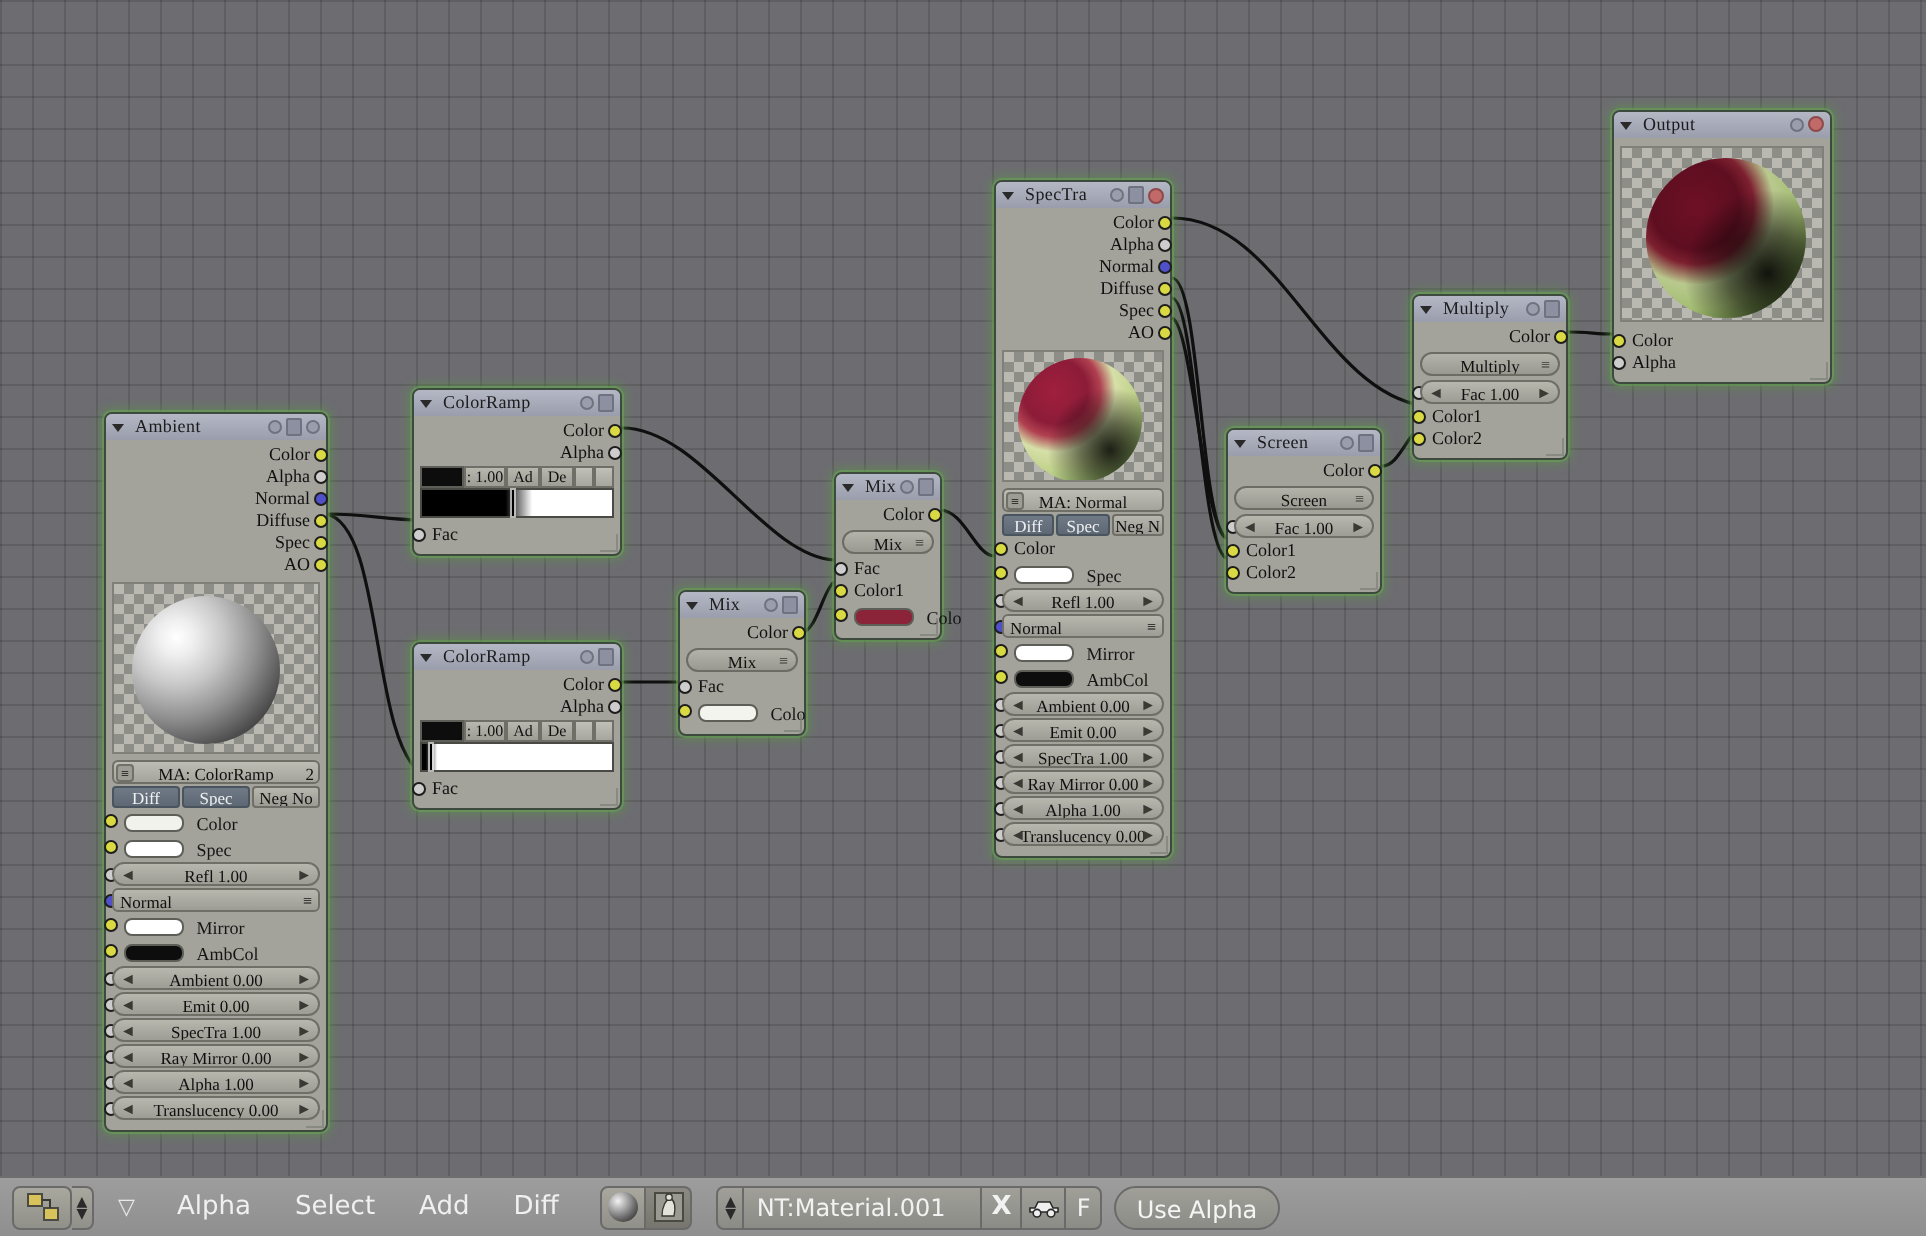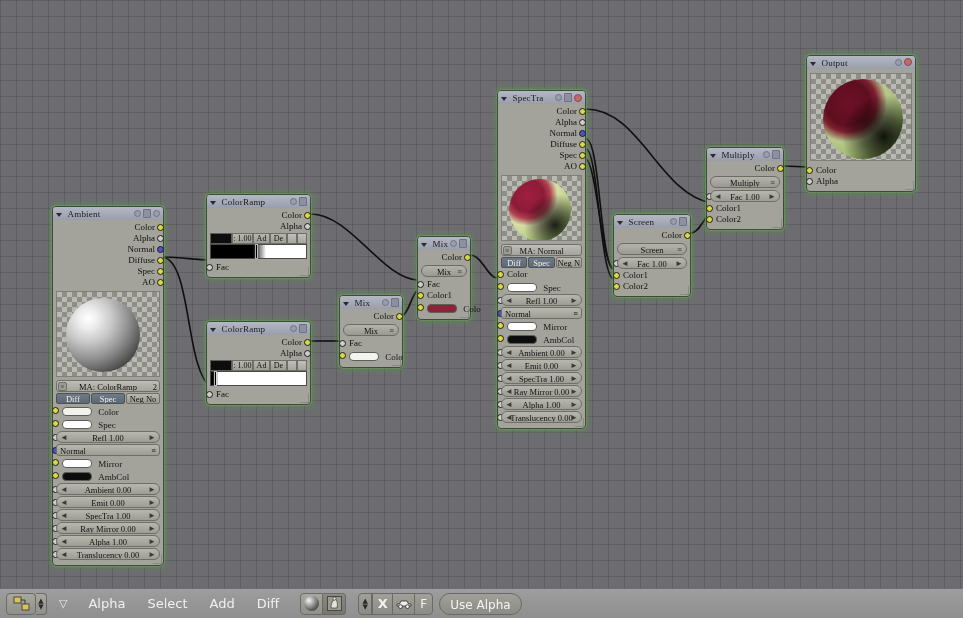--- a/index.html
+++ b/index.html
@@ -801,20 +801,21 @@
           <circle cx="7.5" cy="2.6" r="1.6" fill="#e3e3dc" stroke="#3a3a34" stroke-width="0.7"></circle>
         </svg>
       </div>
     </div>
 
     <div class="nt-field" style="margin-left:12px;">
       <div class="nt-spin">
           <span>▲</span>
           <span>▼</span>
         </div>
+      <span class="nt-text">NT:Material.001</span>
       <span class="nt-x">X</span>
       <span class="nt-car">
         <svg width="16" height="12" viewBox="0 0 16 12">
           <path d="M1,8 L1,6 L3.5,6 L5,3 L11,3 L12.5,6 L15,6 L15,8 Z" fill="#f0f0f0" stroke="#2a2a2a" stroke-width="0.8"></path>
           <circle cx="4.5" cy="8.6" r="1.9" fill="#f0f0f0" stroke="#2a2a2a" stroke-width="0.8"></circle>
           <circle cx="11.5" cy="8.6" r="1.9" fill="#f0f0f0" stroke="#2a2a2a" stroke-width="0.8"></circle>
         </svg>
       </span>
       <span class="nt-f">F</span>
     </div>

